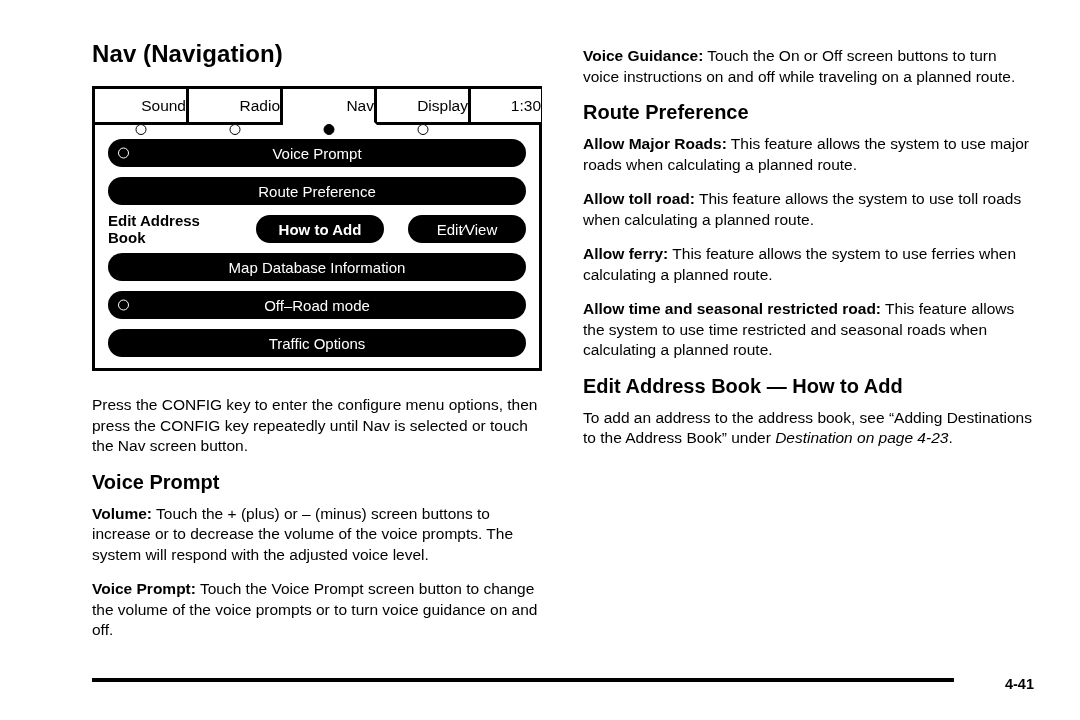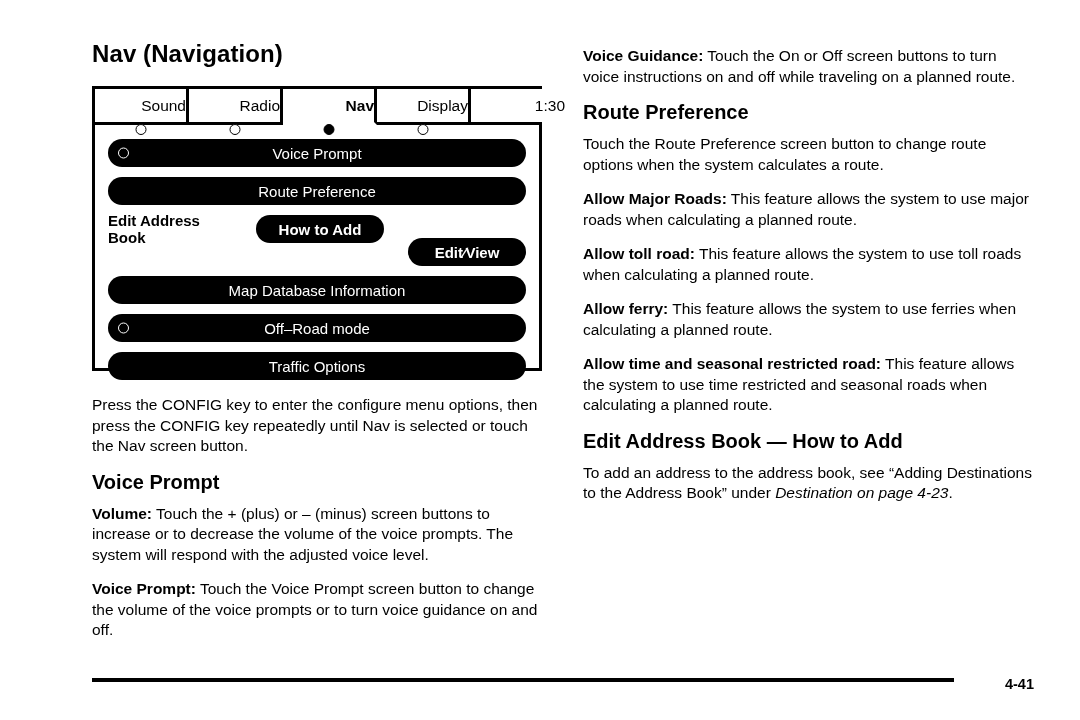--- a/index.html
+++ b/index.html
@@ -73,31 +73,31 @@
     position: relative;
     flex: 0 0 auto;
     border-right: 3px solid #000;
     box-sizing: border-box;
     font-size: 15.5px;
     display: flex;
     align-items: center;
     justify-content: flex-end;
     background: #fff;
   }
-  .tab:last-child { border-right: none; margin-left: 24px; }
+  .tab:last-child { border-right: none; }
   .tab.w-sound { width: 94px; }
   .tab.w-radio { width: 94px; }
   .tab.w-nav   { width: 94px; border-left: 0; }
   .tab.w-display { width: 94px; }
   .tab.w-clock { width: 70px; }
   .tab.active {
     background: #fff;
     border-bottom: 3px solid #fff;
     margin-bottom: -3px;
-    font-weight: bold;
+    font-weight: normal;
   }
   .tab-dot {
     position: absolute;
     left: 50%;
     bottom: -13px;
     transform: translateX(-50%);
     width: 9px;
     height: 9px;
     border-radius: 50%;
     border: 1.5px solid #000;
@@ -149,22 +149,21 @@
     font-size: 15px;
     color: #000;
     font-weight: bold;
   }
   .row-3 .btn-how {
     flex: 0 0 128px;
     font-weight: bold;
   }
   .row-3 .btn-edit {
     flex: 0 0 118px;
-    font-weight: bold;
-    margin-top: 23px;
+    font-weight: normal;
   }
 
   
   .footer-rule {
     position: absolute;
     left: 92px;
     top: 678px;
     width: 862px;
     height: 4px;
     background: #000;
@@ -248,21 +247,20 @@
 
     <p class="body"><span class="lead">Voice Prompt:</span><span> Touch the Voice Prompt screen button to change the volume of the voice prompts or to turn voice guidance on and off.</span></p>
   </div>
 
   <div class="col-right">
 
     <p class="body"><span class="lead">Voice Guidance:</span><span> Touch the On or Off screen buttons to turn voice instructions on and off while traveling on a planned route.</span></p>
 
     <h2 class="sub-title">Route Preference</h2>
 
-    <p class="body">Touch the Route Preference screen button to change route options when the system calculates a route.</p>
 
     <p class="body"><span class="lead">Allow Major Roads:</span><span> This feature allows the system to use major roads when calculating a planned route.</span></p>
 
     <p class="body"><span class="lead">Allow toll road:</span><span> This feature allows the system to use toll roads when calculating a planned route.</span></p>
 
     <p class="body"><span class="lead">Allow ferry:</span><span> This feature allows the system to use ferries when calculating a planned route.</span></p>
 
     <p class="body"><span class="lead">Allow time and seasonal restricted road:</span><span> This feature allows the system to use time restricted and seasonal roads when calculating a planned route.</span></p>
 
     <h2 class="sub-title">Edit Address Book — How to Add</h2>

